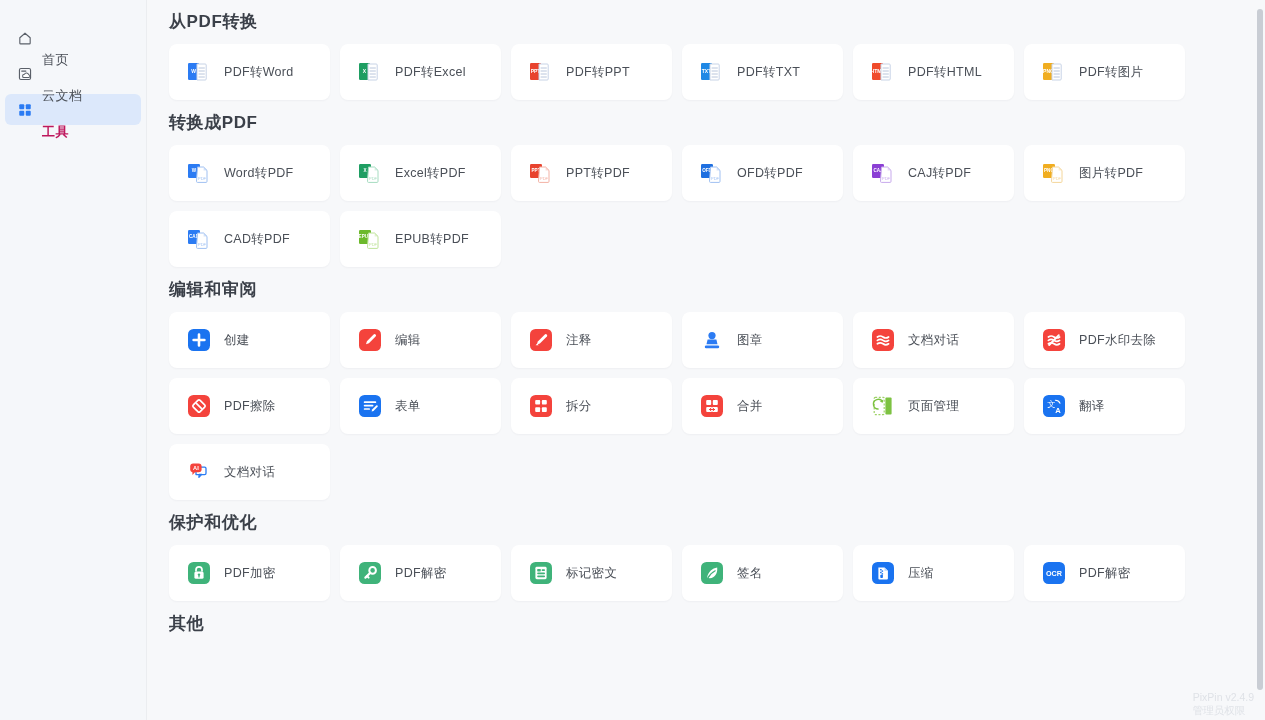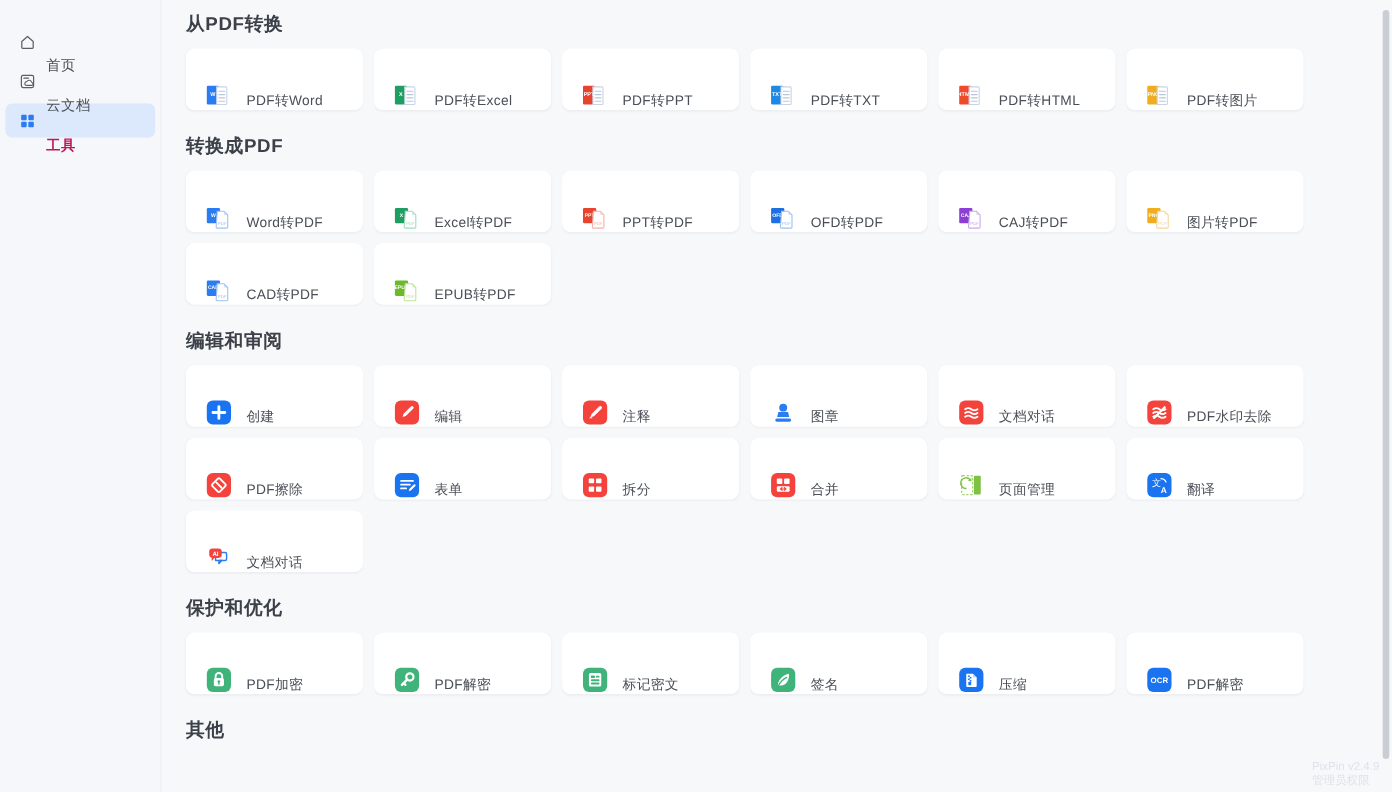--- a/index.html
+++ b/index.html
@@ -44,34 +44,34 @@
     padding: 0 0 0 22px;
   }
   .section { padding-top: 0; }
   .section-title {
     font-size: 17px;
     color: #3b4049;
     font-weight: 700;
     letter-spacing: .6px;
     margin: 0 0 11px 0;
   }
-  .section + .section { margin-top: 21px; }
+  .section + .section { margin-top: 11px; }
   #sec-0 { padding-top: 10px; }
 
   .grid {
     display: grid;
     grid-template-columns: repeat(6, 161px);
     gap: 10px 10px;
   }
   .tool-card {
     height: 56px;
     background: #ffffff;
     border-radius: 8px;
     display: flex;
-    align-items: flex-end;
+    align-items: center;
     padding-left: 17px;
     gap: 12px;
     cursor: pointer;
     box-shadow: 0 1px 2px rgba(20,30,60,.04);
   }
   .tool-icon { width: 26px; height: 26px; flex: 0 0 26px; display: block; }
   .tool-label {
     font-size: 12.5px;
     color: #4a4f57;
     letter-spacing: .3px;

